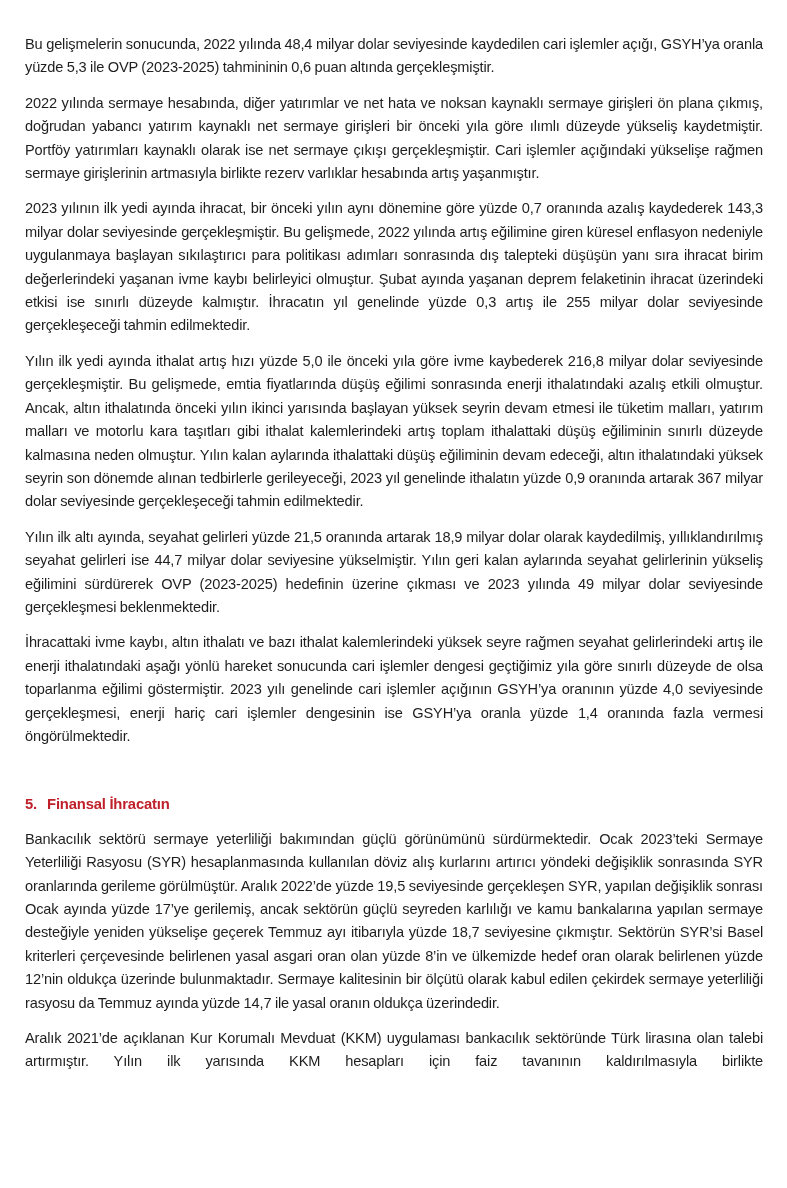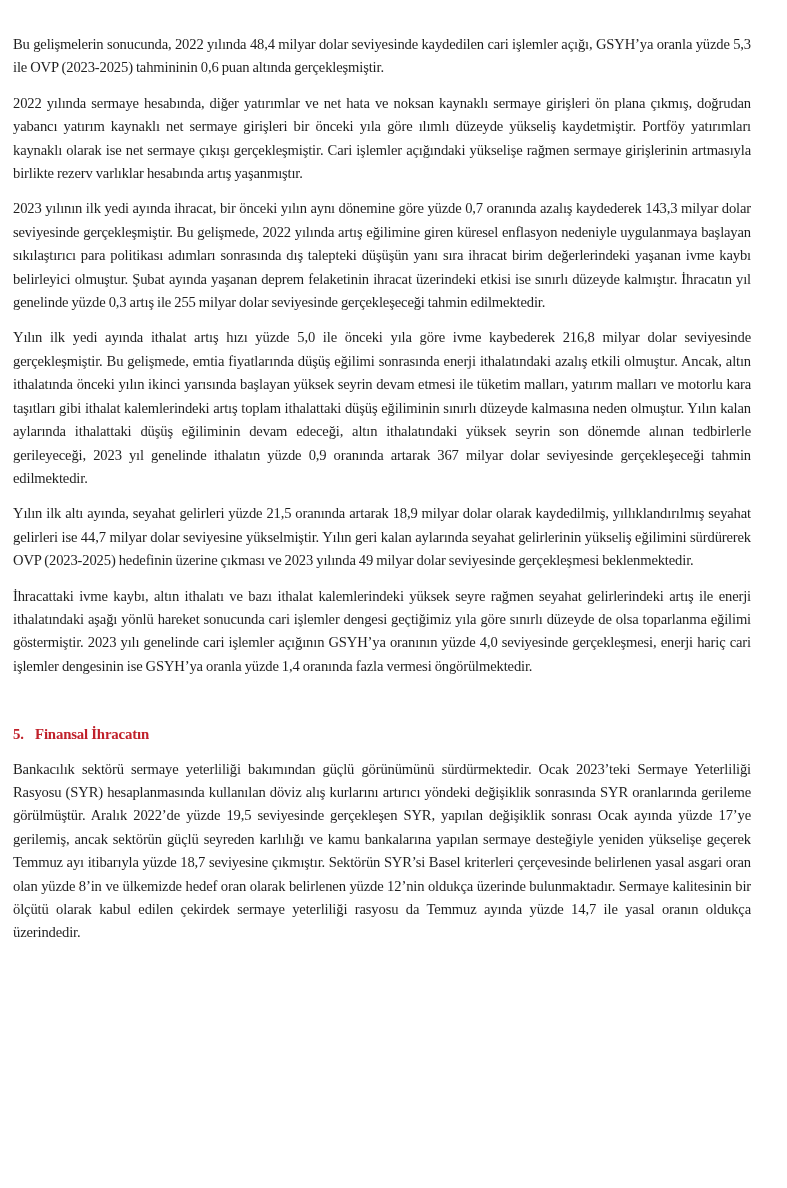--- a/index.html
+++ b/index.html
@@ -8,24 +8,24 @@
       background: #ffffff;
     }
     body {
       width: 787px;
       height: 1188px;
       overflow: hidden;
       position: relative;
     }
     .page {
       position: absolute;
-      left: 13px;
+      left: 25px;
       top: 33px;
       width: 738px;
-      font-family: Liberation Serif, serif;
+      font-family: Liberation Sans, sans-serif;
       font-size: 14.6px;
       line-height: 23.4px;
       color: #1e1e1e;
       letter-spacing: -0.15px;
       word-spacing: -0.4px;
     }
     .para {
       margin: 0 0 12px 0;
       text-align: justify;
       text-align-last: left;
@@ -64,13 +64,14 @@
   <div class="spacer-before-heading"></div>
 
   <h2 class="section-heading" style="color: rgb(192, 32, 42);">
     <span class="num">5.</span>
     <span>Finansal İhracatın</span>
   </h2>
 
   <div class="after-heading"></div>
 
   <p class="para">Bankacılık sektörü sermaye yeterliliği bakımından güçlü görünümünü sürdürmektedir. Ocak 2023’teki Sermaye Yeterliliği Rasyosu (SYR) hesaplanmasında kullanılan döviz alış kurlarını artırıcı yöndeki değişiklik sonrasında SYR oranlarında gerileme görülmüştür. Aralık 2022’de yüzde 19,5 seviyesinde gerçekleşen SYR, yapılan değişiklik sonrası Ocak ayında yüzde 17’ye gerilemiş, ancak sektörün güçlü seyreden karlılığı ve kamu bankalarına yapılan sermaye desteğiyle yeniden yükselişe geçerek Temmuz ayı itibarıyla yüzde 18,7 seviyesine çıkmıştır. Sektörün SYR’si Basel kriterleri çerçevesinde belirlenen yasal asgari oran olan yüzde 8’in ve ülkemizde hedef oran olarak belirlenen yüzde 12’nin oldukça üzerinde bulunmaktadır. Sermaye kalitesinin bir ölçütü olarak kabul edilen çekirdek sermaye yeterliliği rasyosu da Temmuz ayında yüzde 14,7 ile yasal oranın oldukça üzerindedir.</p>
+  <p class="para" style="text-align-last: justify;">Aralık 2021’de açıklanan Kur Korumalı Mevduat (KKM) uygulaması bankacılık sektöründe Türk lirasına olan talebi artırmıştır. Yılın ilk yarısında KKM hesapları için faiz tavanının kaldırılmasıyla birlikte</p>
 </div>
 
 </body></html>

